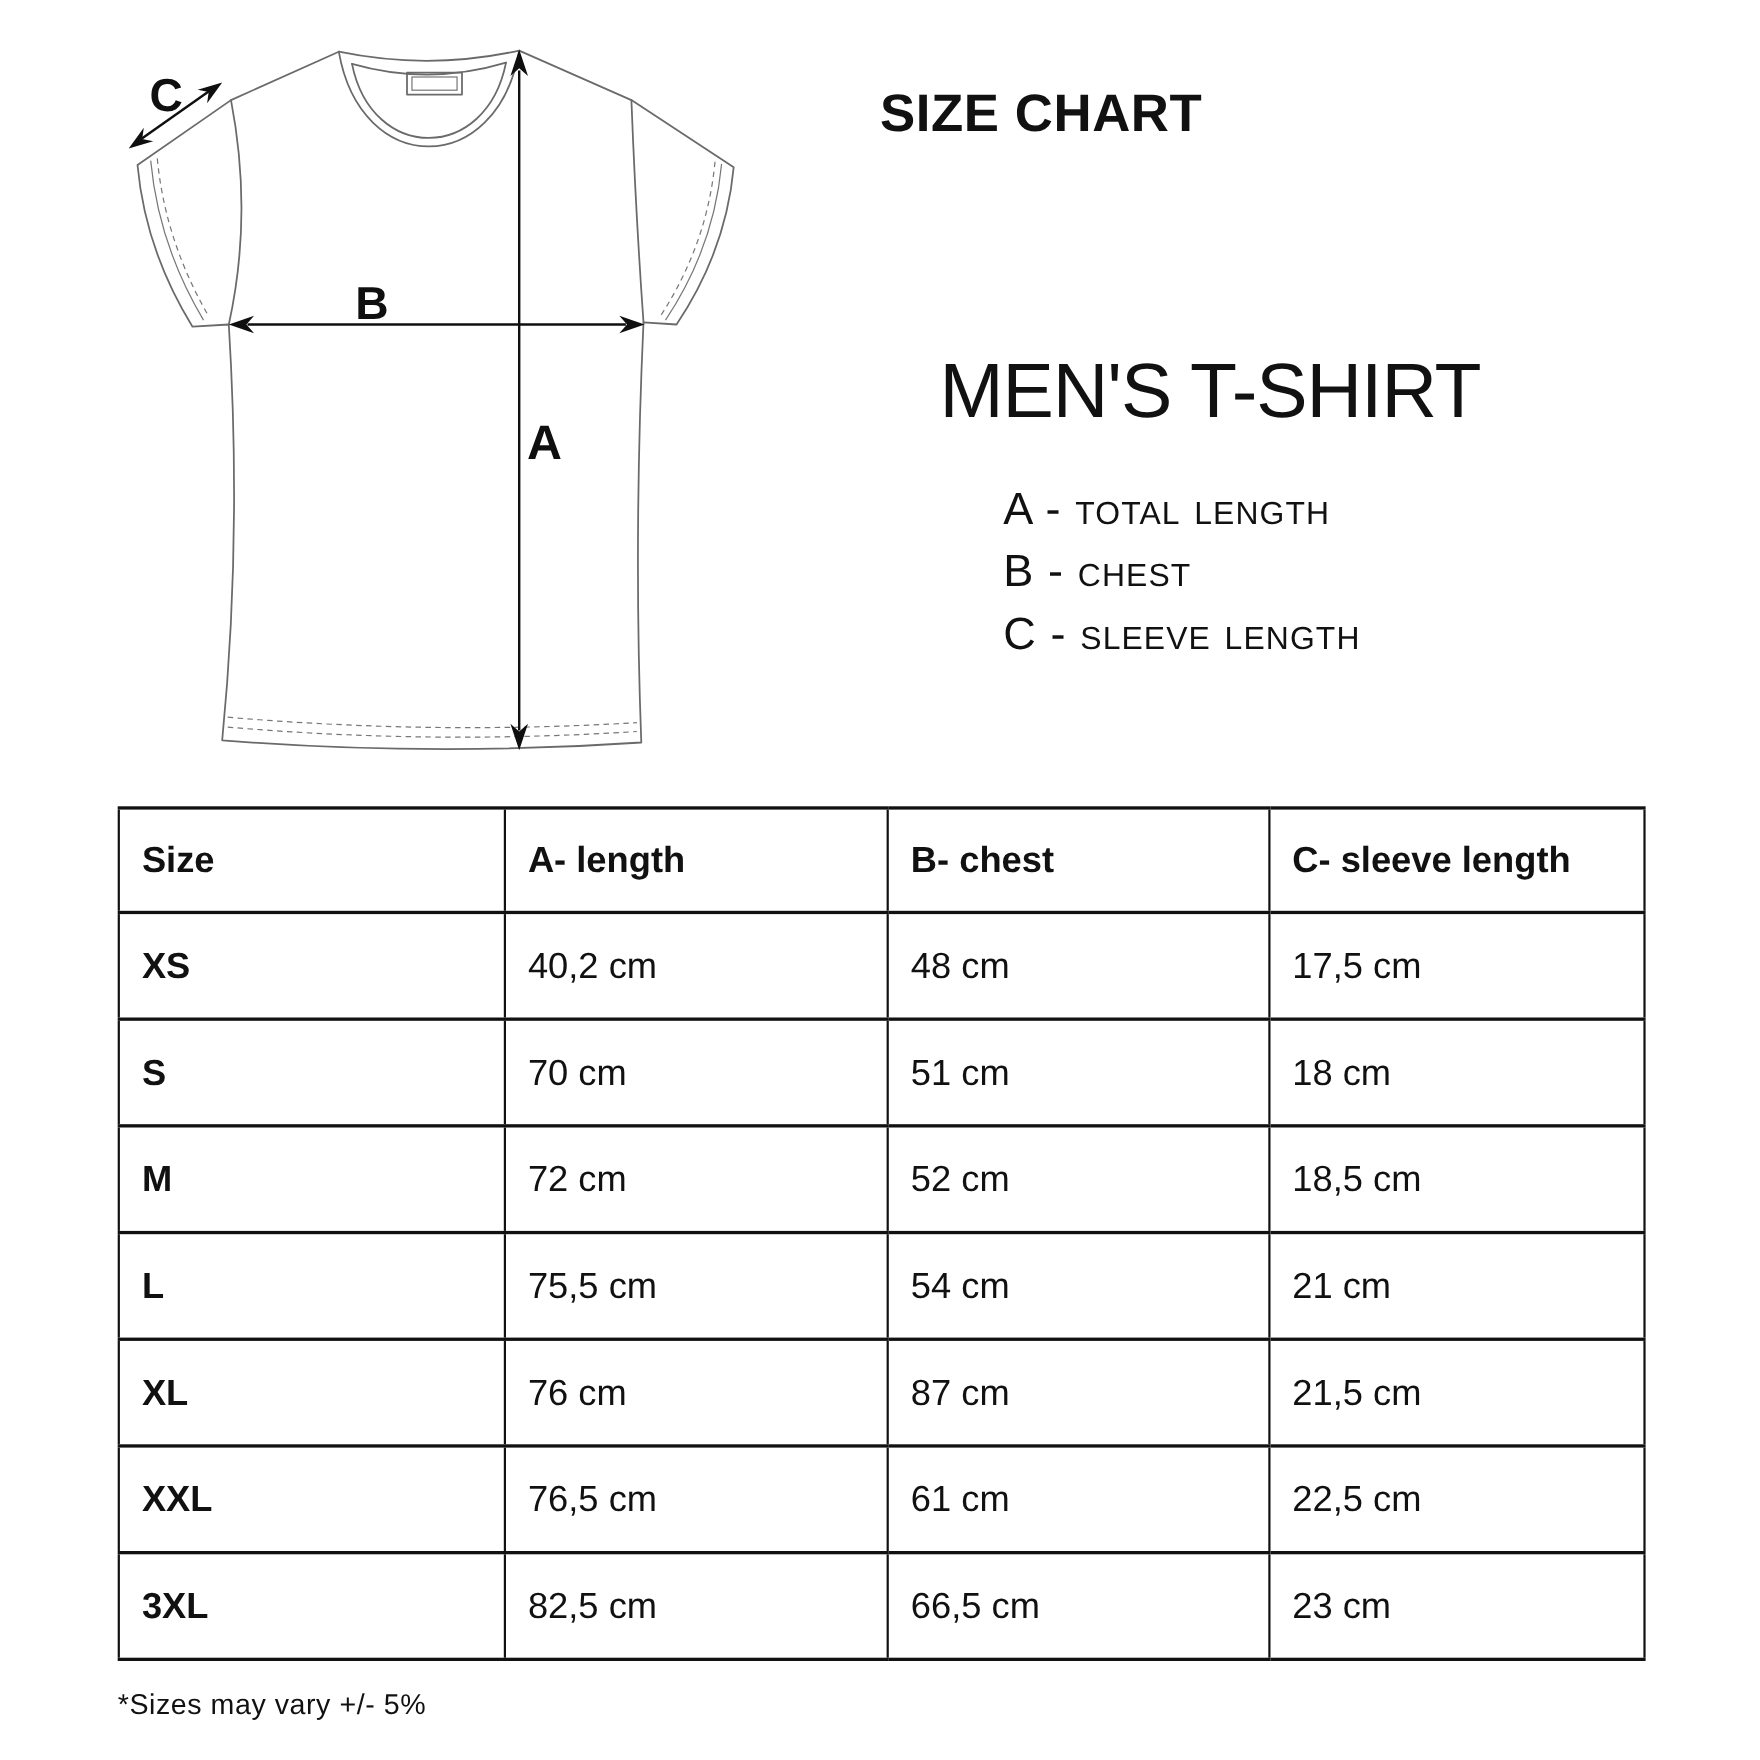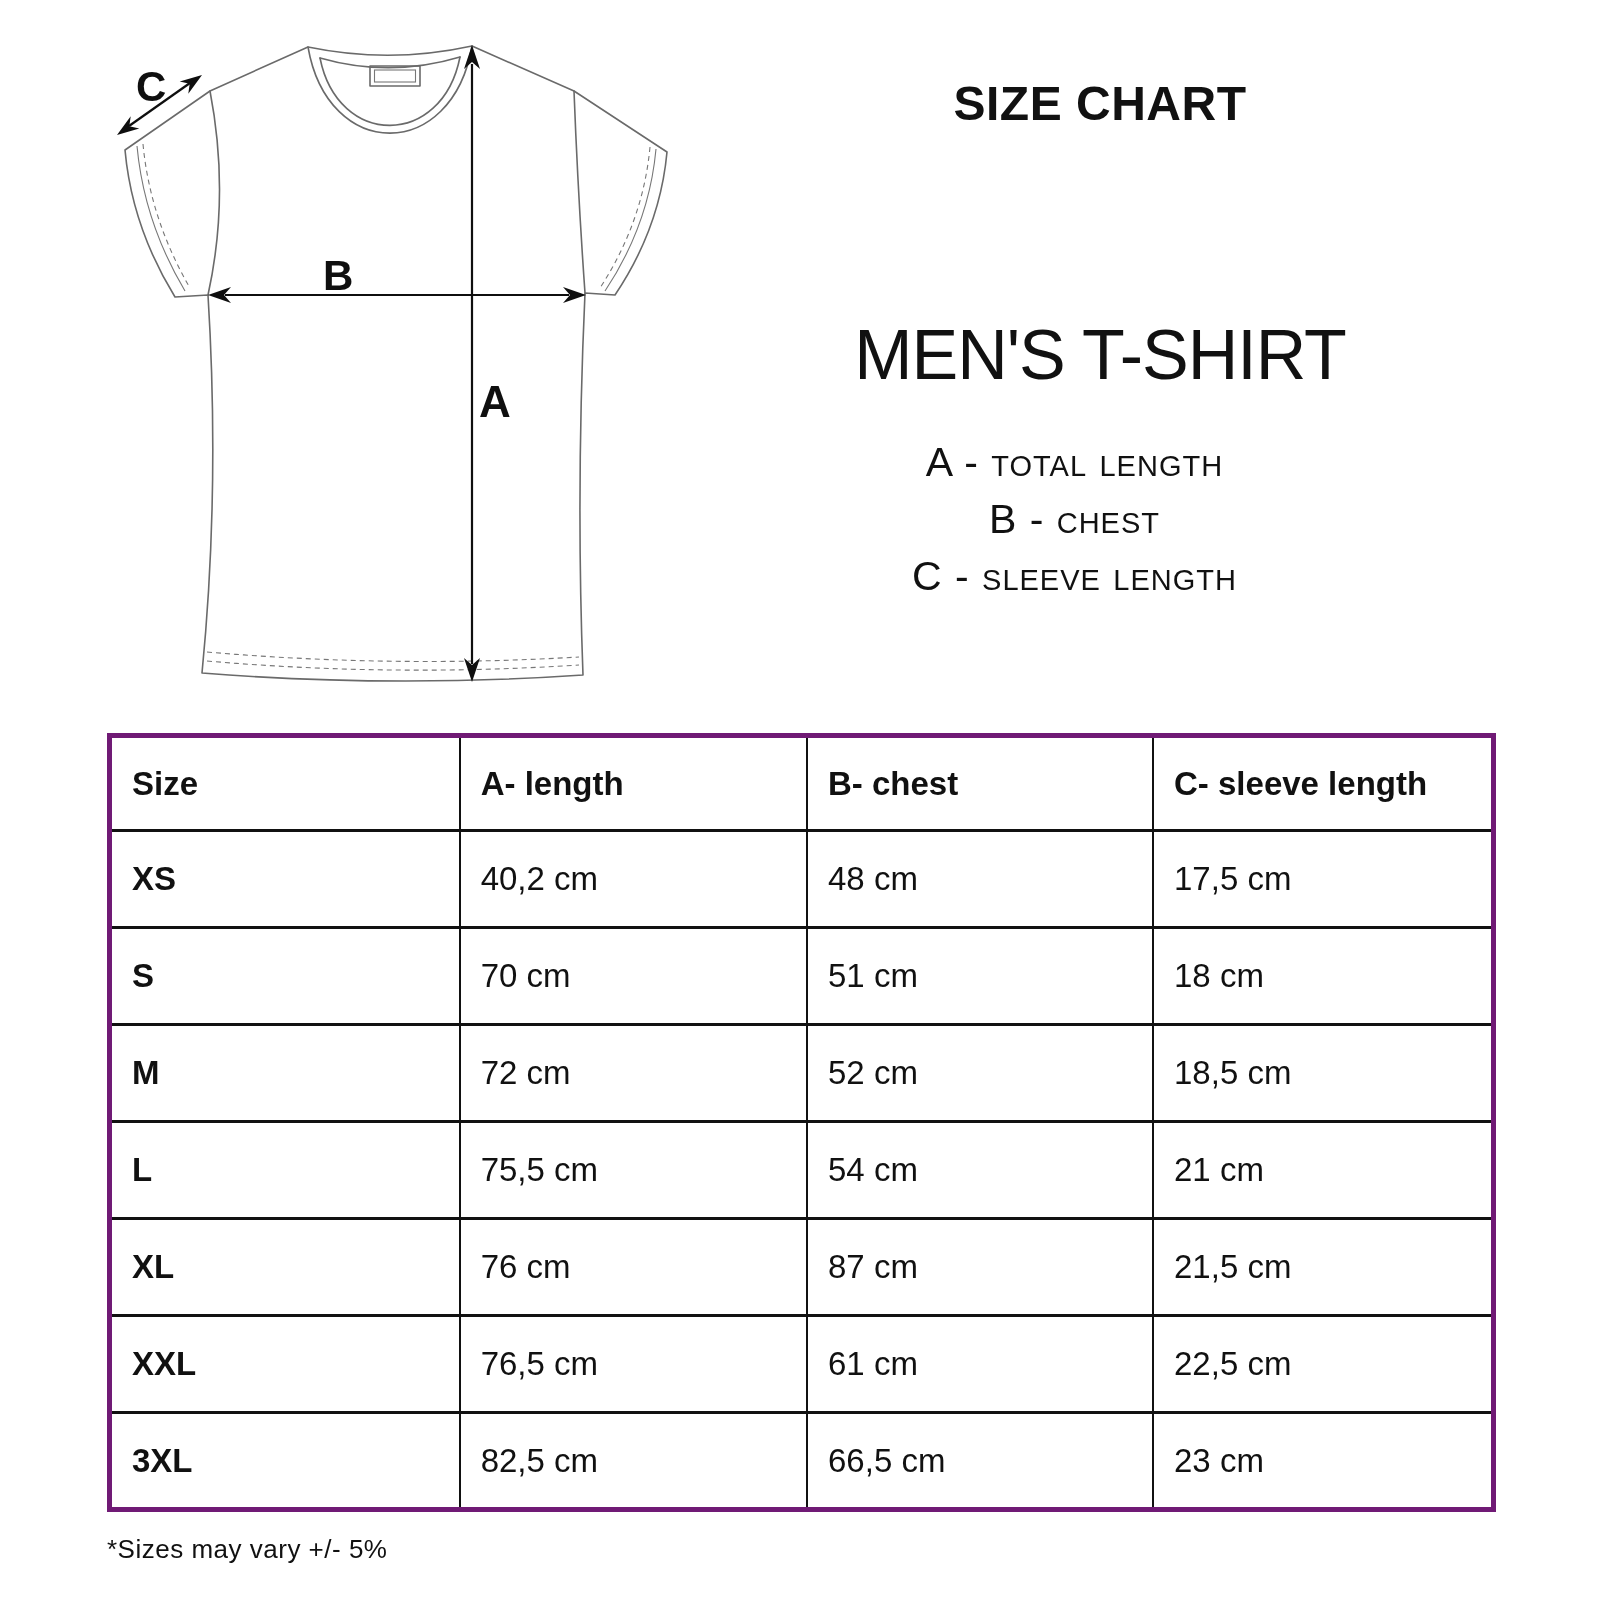--- a/index.html
+++ b/index.html
@@ -17,21 +17,21 @@
     left: 80px;
     top: 20px;
     width: 640px;
     height: 680px;
   }
   .title {
     position: absolute;
     left: 800px;
     top: 80px;
     width: 600px;
-    text-align: center;
+    text-align: left;
     font-size: 48px;
     font-weight: 700;
     letter-spacing: 0.5px;
     line-height: 1;
     white-space: nowrap;
   }
   .subtitle {
     position: absolute;
     left: 750px;
     top: 320px;
@@ -43,35 +43,34 @@
     line-height: 1;
     white-space: nowrap;
   }
   .legend {
     position: absolute;
     left: 912px;
     top: 442px;
     font-size: 41px;
     font-variant: small-caps;
     letter-spacing: 1px;
-    text-align: center;
   }
   .legend-item {
     line-height: 41px;
     margin-bottom: 16px;
     white-space: nowrap;
   }
   .size-table {
     position: absolute;
     left: 107px;
     top: 733px;
     width: 1389px;
     border-collapse: collapse;
     table-layout: fixed;
-    border: 5px solid #701a75;
+    border: 2px solid #701a75;
     font-size: 33px;
   }
   .size-table th, .size-table td {
     border-left: 2px solid #111111;
     border-right: 2px solid #111111;
     border-top: 3px solid #111111;
     border-bottom: 3px solid #111111;
     padding: 0 0 0 20px;
     text-align: left;
     vertical-align: middle;

